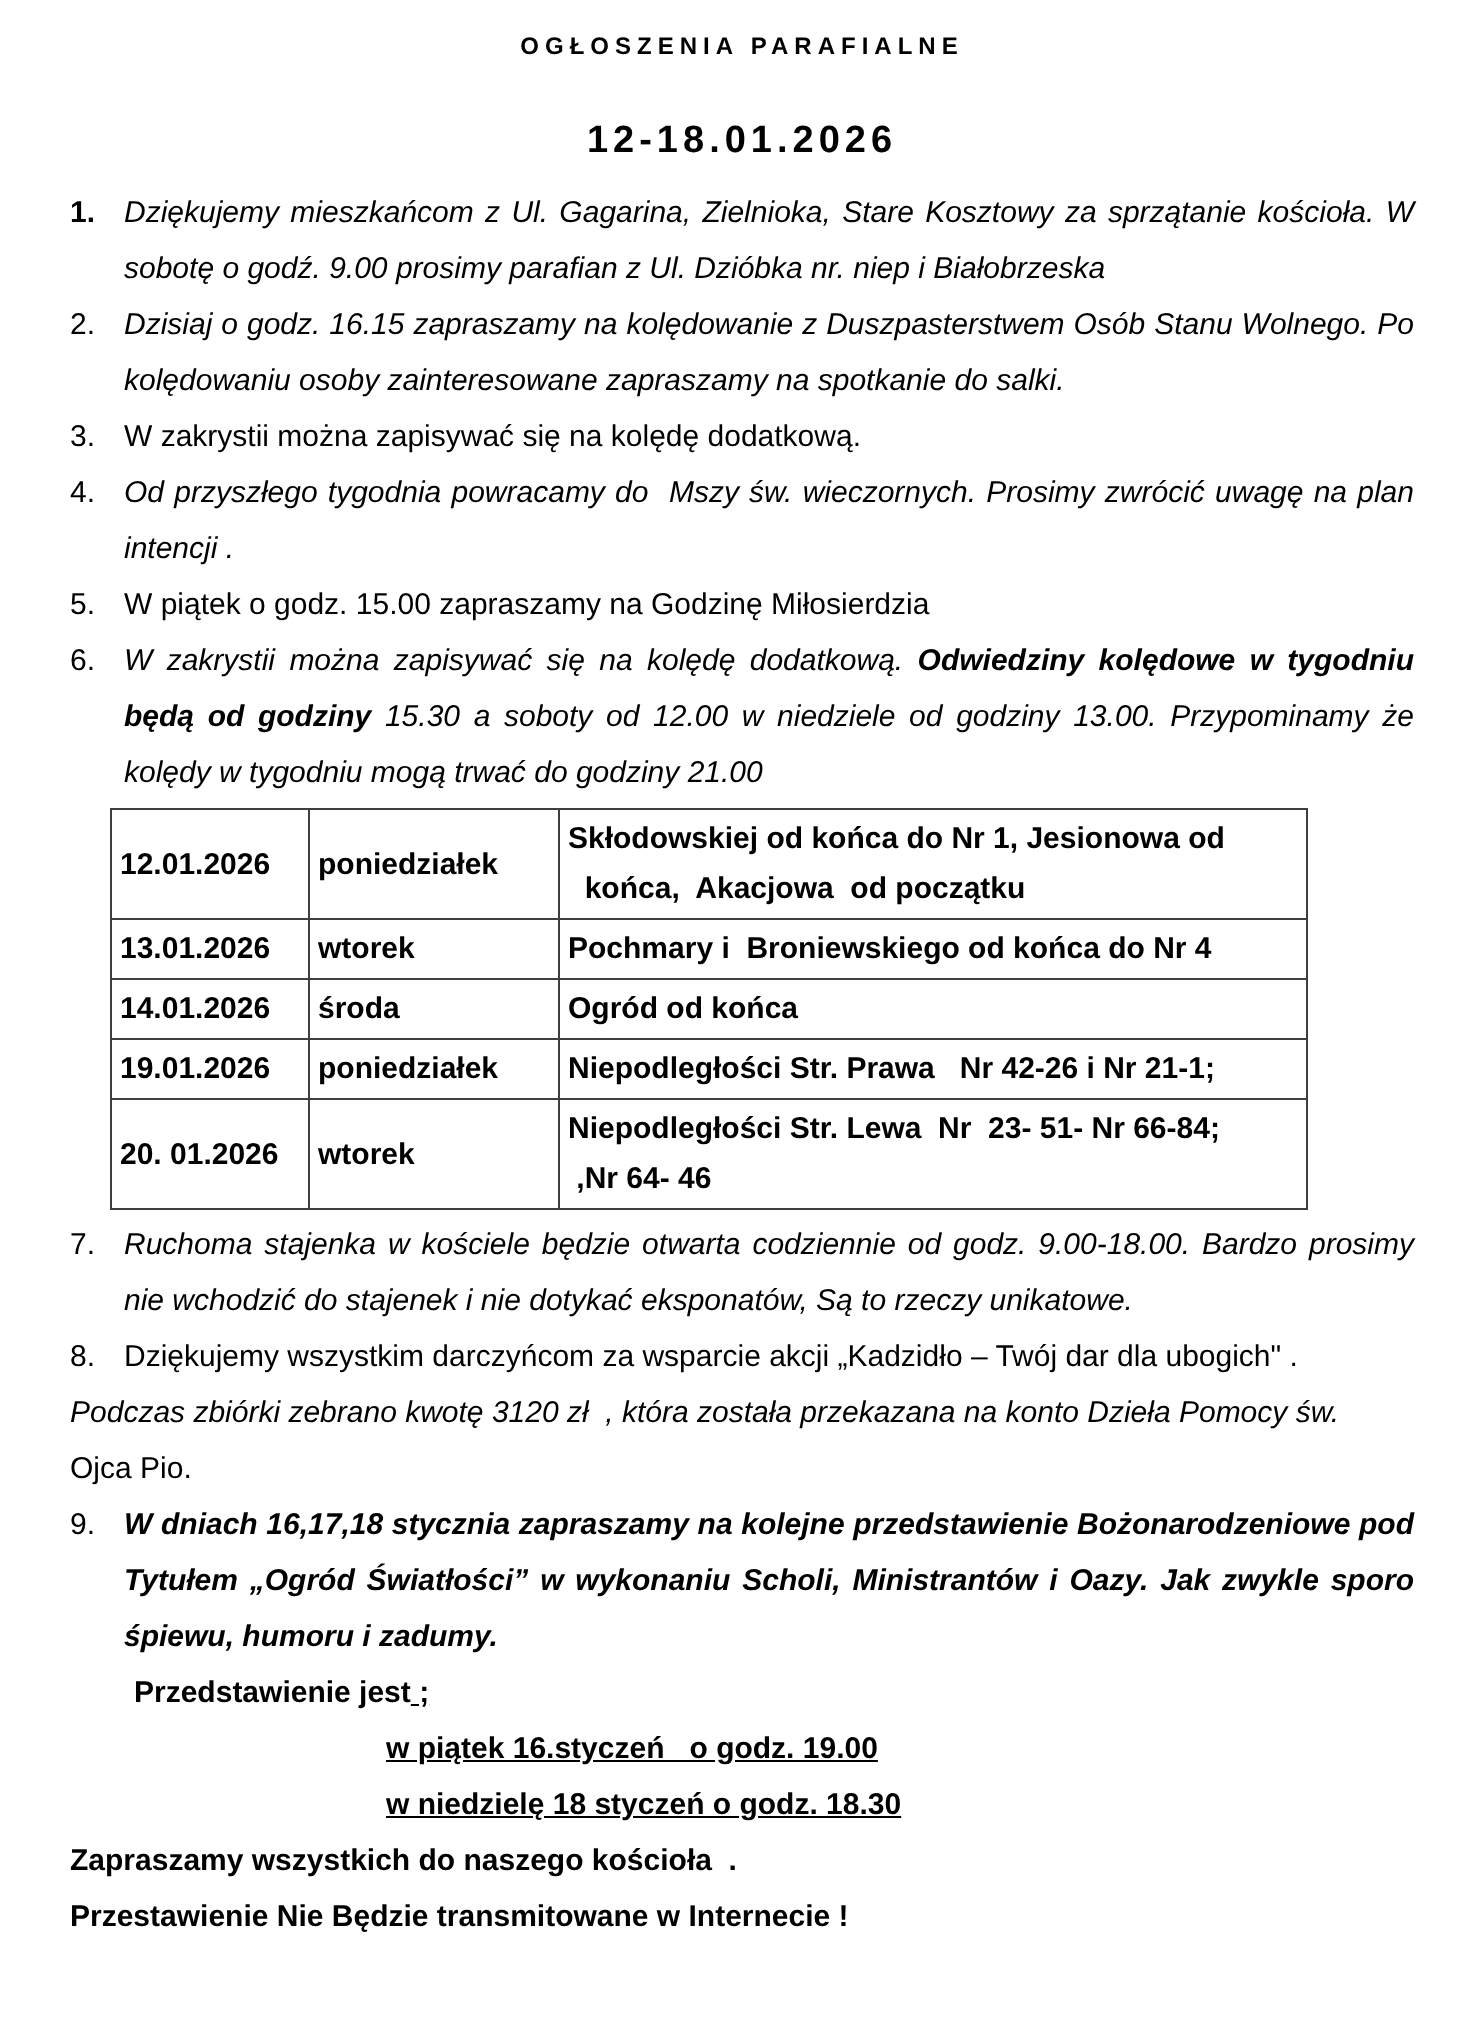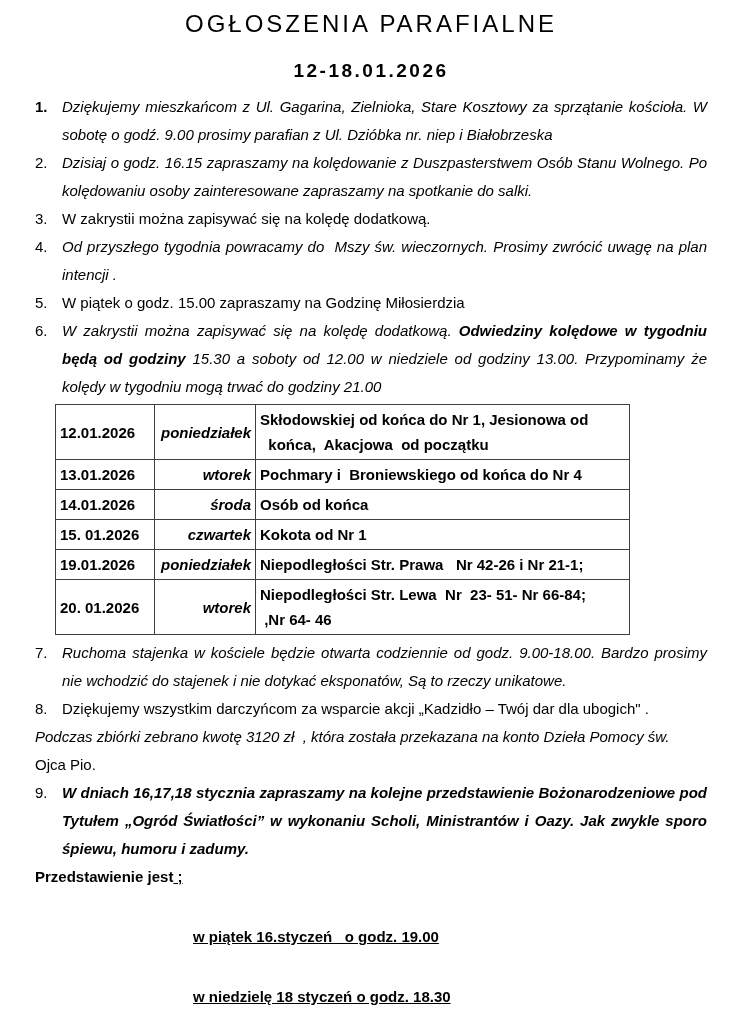--- a/index.html
+++ b/index.html
@@ -5,21 +5,21 @@
   * { box-sizing: border-box; }
   html, body { margin: 0; padding: 0; }
   body {
     width: 742px; height: 1017px;
     background: #ffffff; color: #000000;
     font-family: "Liberation Sans", sans-serif;
     overflow: hidden;
   }
   .page { padding: 0 35px; }
   h1.title {
-    font-size: 24px; line-height: 21px; font-weight: normal;
+    font-size: 12px; line-height: 21px; font-weight: bold;
     text-align: center; letter-spacing: 3px;
     margin: 13px 0 0 0;
   }
   h2.subtitle {
     font-size: 19px; line-height: 20px; font-weight: bold;
     text-align: center; letter-spacing: 2.5px;
     margin: 27px 0 0 0;
   }
   #blocks { margin-top: 12px; font-size: 15px; line-height: 28px; }
   .item { display: flex; }
@@ -29,23 +29,23 @@
   .b { font-weight: bold; }
   .u { text-decoration: underline; }
   .pre { white-space: pre-wrap; }
   table.sched-table {
     border-collapse: collapse;
     margin: 3px 0 4px 20px;
     font-size: 15px; line-height: 25px; font-weight: bold;
   }
   table.sched-table td { border: 1.5px solid #3f3f3f; padding: 2px 4px; vertical-align: middle; }
   td.c-date { width: 99px; text-align: left; }
-  td.c-day { width: 101px; text-align: right; font-style: italic; }
+  td.c-day { width: 125px; text-align: left; }
   td.c-streets { width: 374px; text-align: left; padding-left: 9px; white-space: pre-wrap; }
-  .sched-line { margin-left: 158px; white-space: pre; margin-top: 32px; }
+  .sched-line { margin-left: 158px; white-space: pre; }
   .sched-line span { font-weight: bold; text-decoration: underline; }
 </style>
 </head>
 <body>
 
 <div class="page">
   <h1 class="title">OGŁOSZENIA PARAFIALNE</h1>
   <h2 class="subtitle">12-18.01.2026</h2>
   <div id="blocks">
       <div class="item">
@@ -81,26 +81,21 @@
   końca,  Akacjowa  od początku</td>
           </tr>
           <tr>
             <td class="c-date">13.01.2026</td>
             <td class="c-day">wtorek</td>
             <td class="c-streets">Pochmary i  Broniewskiego od końca do Nr 4</td>
           </tr>
           <tr>
             <td class="c-date">14.01.2026</td>
             <td class="c-day">środa</td>
-            <td class="c-streets">Osób od końca</td>
-          </tr>
-          <tr>
-            <td class="c-date">15. 01.2026</td>
-            <td class="c-day">czwartek</td>
-            <td class="c-streets">Kokota od Nr 1</td>
+            <td class="c-streets">Ogród od końca</td>
           </tr>
           <tr>
             <td class="c-date">19.01.2026</td>
             <td class="c-day">poniedziałek</td>
             <td class="c-streets">Niepodległości Str. Prawa   Nr 42-26 i Nr 21-1;</td>
           </tr>
           <tr>
             <td class="c-date">20. 01.2026</td>
             <td class="c-day">wtorek</td>
             <td class="c-streets">Niepodległości Str. Lewa  Nr  23- 51- Nr 66-84;
@@ -115,21 +110,21 @@
       <div class="item">
         <span class="num">8.</span>
         <div class="ibody"><span class="">Dziękujemy wszystkim darczyńcom za wsparcie akcji „Kadzidło – Twój dar dla ubogich" .</span></div>
       </div>
       <div class="para justify"><span class="">Podczas zbiórki zebrano kwotę 3120 zł &nbsp;, która została przekazana na konto Dzieła Pomocy św.</span></div>
       <div class="para"><span class="">Ojca Pio.</span></div>
       <div class="item">
         <span class="num">9.</span>
         <div class="ibody justify"><span class="b">W dniach 16,17,18 stycznia zapraszamy na kolejne przedstawienie Bożonarodzeniowe pod Tytułem „Ogród Światłości” w wykonaniu Scholi, Ministrantów i Oazy. Jak zwykle sporo śpiewu, humoru i zadumy.</span></div>
       </div>
-      <div class="para pre" style=""><span class="b">Przedstawienie jest</span><span class="b u"> ;</span></div>
+      <div class="para pre" style="margin-left: 32px;"><span class="b">Przedstawienie jest</span><span class="b u"> ;</span></div>
       <div>
         <div class="sched-line"><span>w piątek 16.styczeń   o godz. 19.00</span></div>
         <div class="sched-line"><span>w niedzielę 18 styczeń o godz. 18.30</span></div>
       </div>
       <div class="para"><span class="b">Zapraszamy wszystkich do naszego kościoła &nbsp;.</span></div>
       <div class="para"><span class="b">Przestawienie Nie Będzie transmitowane w Internecie !</span></div>
     </div>
 </div>
 
 </body></html>

